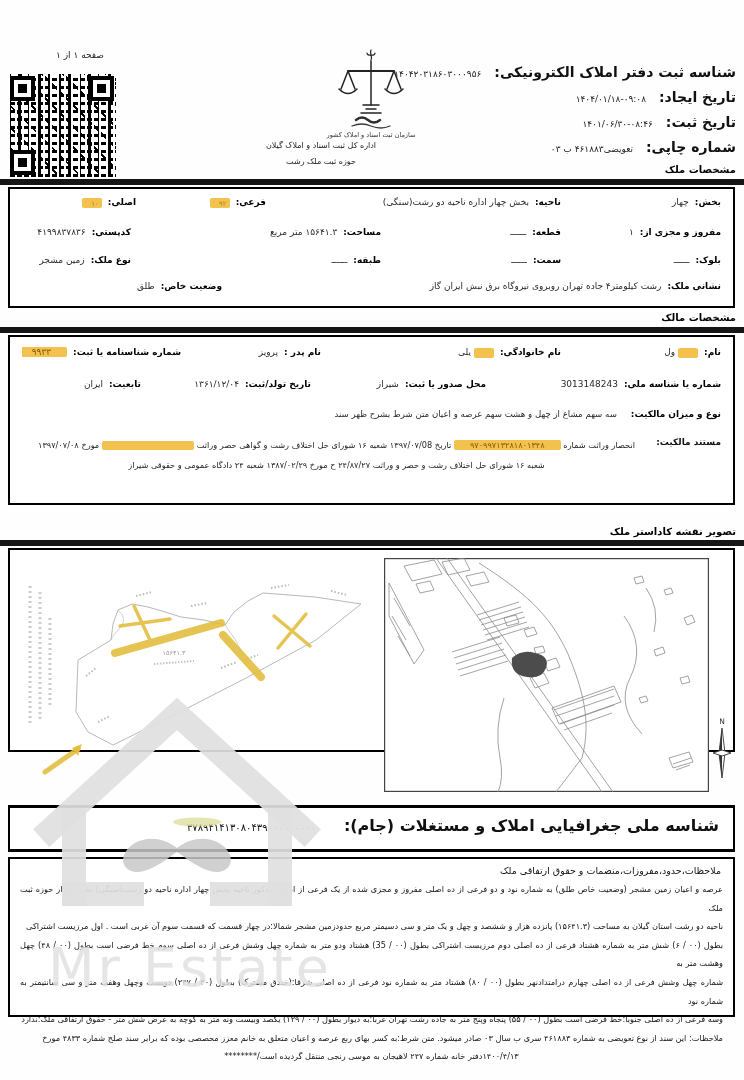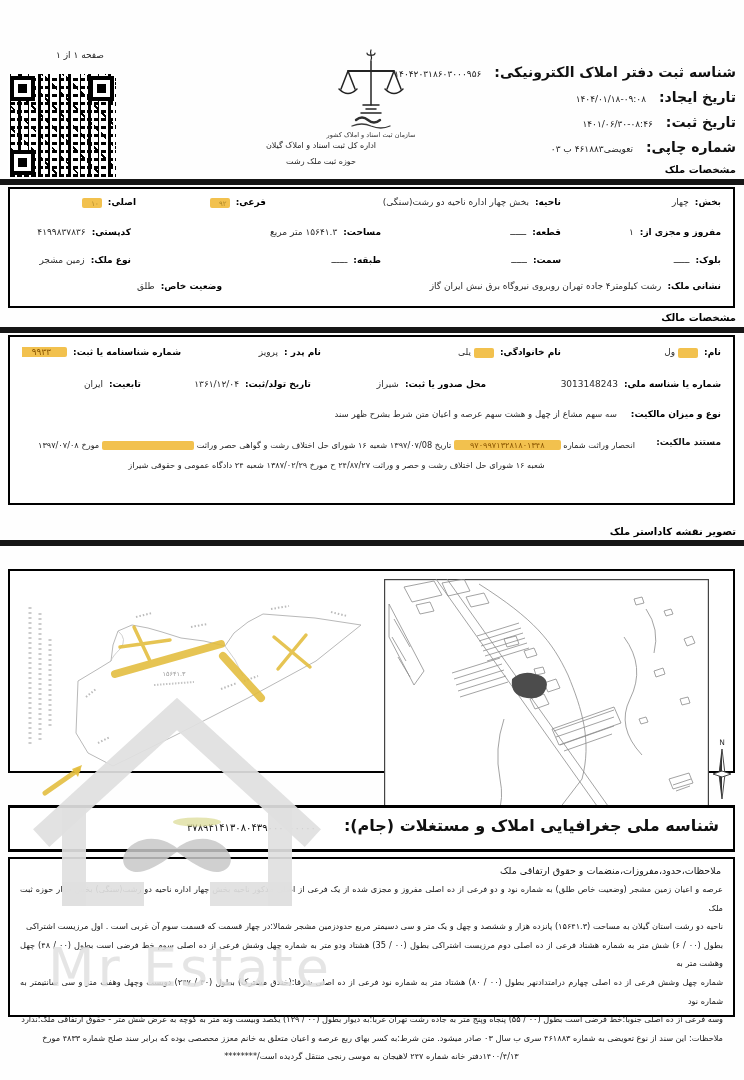--- a/index.html
+++ b/index.html
@@ -53,21 +53,21 @@
   .hl-text{ background:#f2c14e; color:#8a5500; padding:0 16px; border-radius:2px; }
   .hl-block{ display:inline-block; background:#f2c14e; border-radius:2px; width:92px;
              height:9px; vertical-align:middle; }
 
   .flexrow{ display:flex; direction:rtl; gap:8px; align-items:baseline; padding:0 12px; }
   .deed-par{ margin:0 98px 0 28px; font-size:8.2px; line-height:20px; color:#1d1d1d;
              text-align:justify; text-align-last:center; }
   .deed-lbl{ position:absolute; right:12px; top:2px; font-size:9px; font-weight:bold; }
 
   
-  .mapbox{ top:569px; height:204px;padding-left:36px; }
+  .mapbox{ top:548px; height:204px;padding-left:36px; }
   .rmap-frame{ position:absolute; left:374px; top:8px; }
   .compass{ position:absolute; left:701px; top:166px; }
 
   
   .jam{ top:805px; left:8px; width:727px; height:47px; border:3px solid #000;
         border-left-width:2px; border-right-width:2px; background:#fff; }
   .jam-inner{ display:flex; direction:rtl; gap:28px; padding:8px 14px 0 0; align-items:baseline; }
   .jam-lbl{ font-size:16px; font-weight:bold; }
   .jam-val{ font-size:10px; letter-spacing:1.5px; color:#111; }
 

